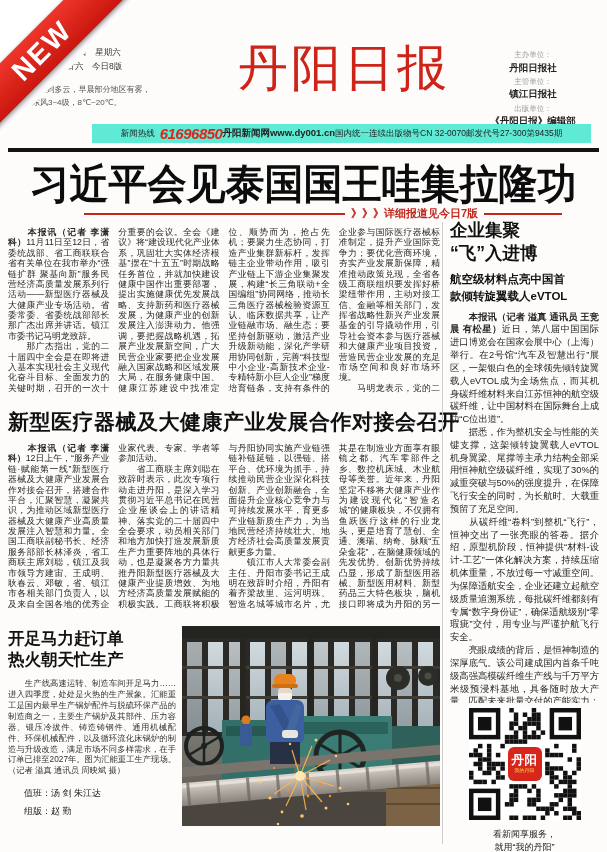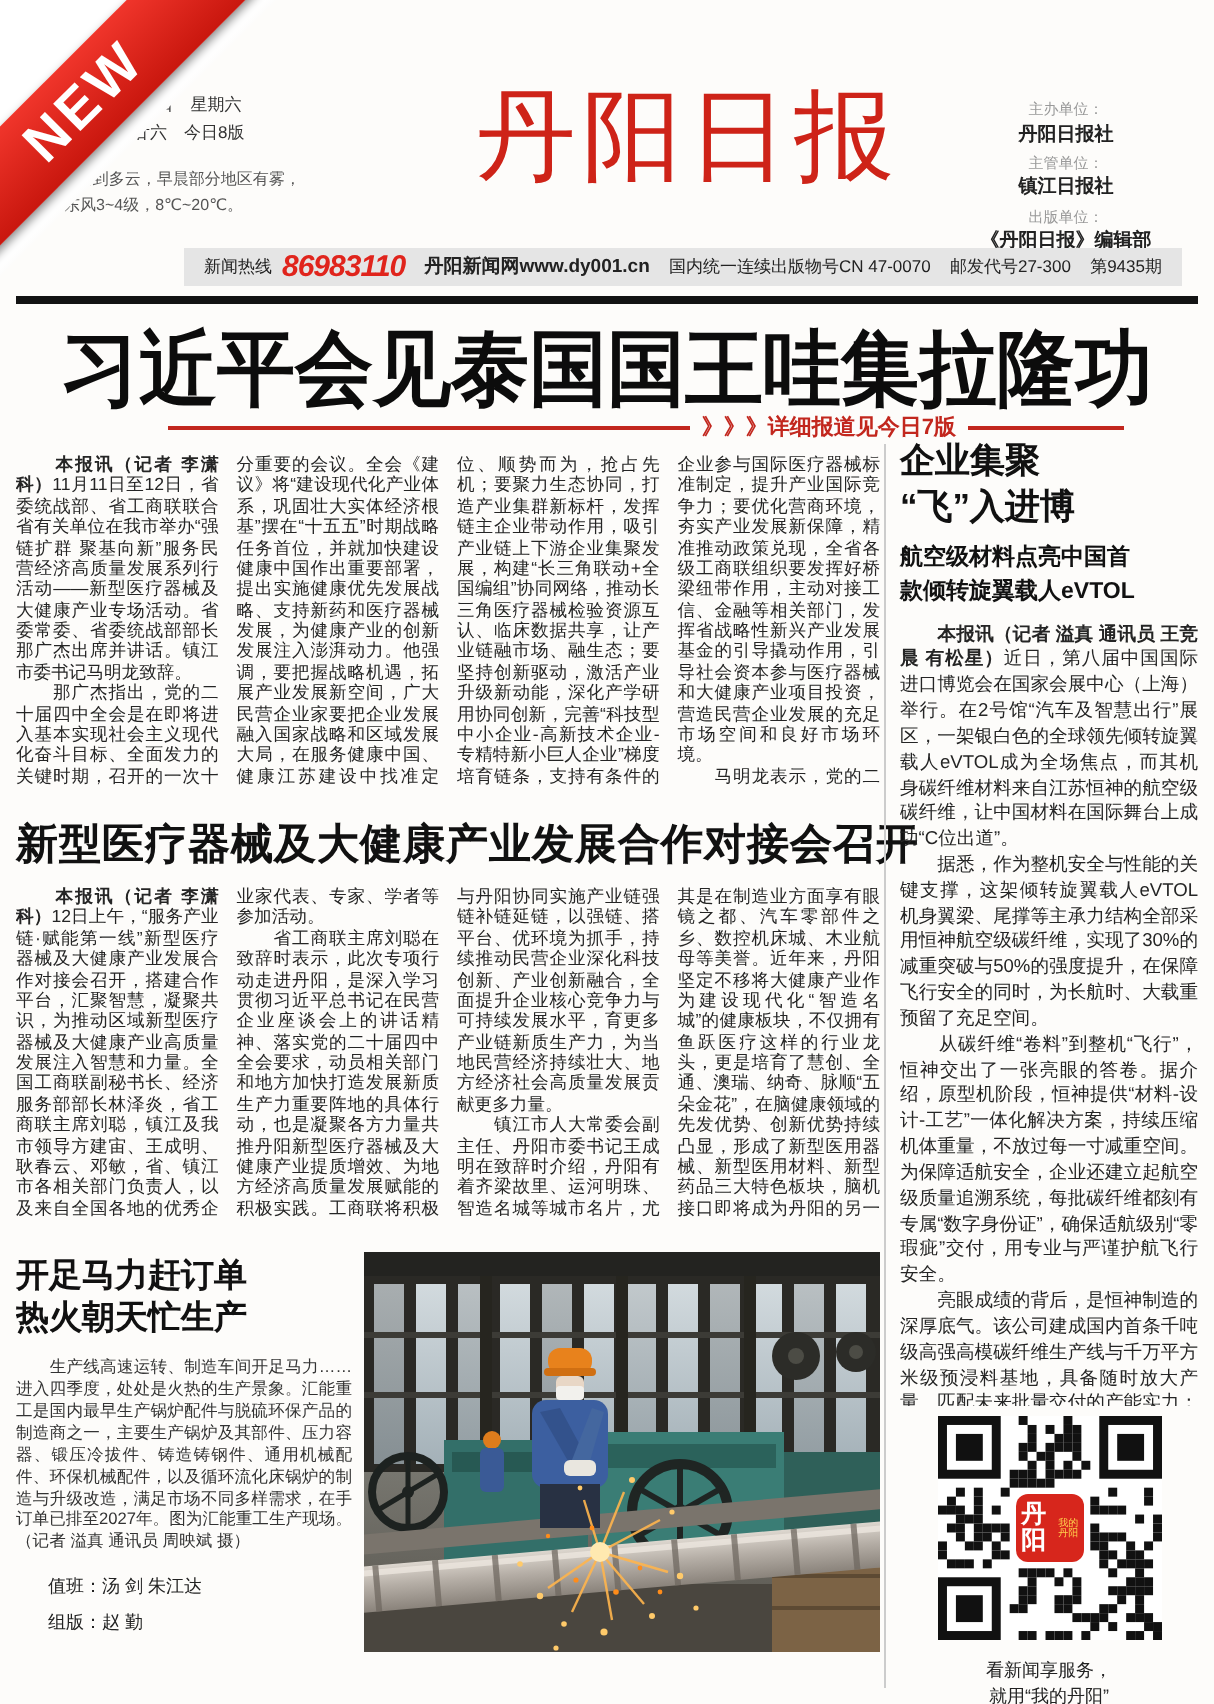--- a/index.html
+++ b/index.html
@@ -18,22 +18,22 @@
   
   .dateblock{position:absolute;left:24px;top:46px;width:132px;font-size:8.5px;line-height:1.6;color:#333;}
   .weather{margin-top:11px;font-size:8px;color:#555;line-height:1.55;text-indent:1.8em;}
   .masthead{position:absolute;left:150px;top:38px;width:300px;text-align:right;
         font-family:"Liberation Serif","DejaVu Serif",serif;font-weight:normal;font-size:50px;line-height:1.2;
         color:#ce2318;letter-spacing:3px;white-space:nowrap;}
   .orgs{position:absolute;right:14px;top:50px;width:120px;text-align:center;}
   .org-label{font-size:7.5px;color:#999;line-height:1.4;}
   .org-name{font-size:9.5px;font-weight:bold;color:#222;line-height:1.4;margin-bottom:3px;}
   
-  .infobar{position:absolute;left:92px;right:16px;top:124px;height:19px;background:#e5e5e5;
-        display:flex;align-items:center;justify-content:space-between;padding:0 10px;font-size:8.5px;color:#222;}
+  .infobar{position:absolute;left:92px;right:16px;top:124px;height:19px;background:#5eead4;
+        display:flex;align-items:center;justify-content:center;padding:0 10px;font-size:8.5px;color:#222;}
   .hotline-wrap{display:flex;align-items:center;gap:5px;}
   .hotline-num{font-size:15px;font-weight:bold;font-style:italic;color:#e0241c;letter-spacing:-0.5px;}
   .website{font-weight:bold;font-size:9.5px;}
   .black-rule{position:absolute;left:8px;right:8px;top:148px;height:4px;background:#131313;}
   
   .headline{position:absolute;left:8px;right:8px;top:156px;text-align:center;font-size:39px;font-weight:900;
         color:#0c0c0c;white-space:nowrap;transform:scaleY(1.06);transform-origin:top;}
   .pointer{position:absolute;left:84px;width:478px;top:206px;display:flex;align-items:center;gap:6px;}
   .pline{height:2px;background:#c2271e;}
   .pline.long{flex:1;} .pline.short{width:78px;}
@@ -55,21 +55,21 @@
   
   .vdivider{position:absolute;left:442px;top:222px;bottom:8px;width:1px;background:#ccc;}
   .sidebar{position:absolute;left:450px;top:219px;width:149px;}
   .side-title{font-size:17.5px;font-weight:800;line-height:1.32;color:#111;}
   .side-subtitle{margin-top:6px;font-size:11.5px;font-weight:bold;line-height:1.45;color:#111;}
   .side-body{margin-top:6px;height:392px;overflow:hidden;font-size:9.3px;line-height:1.38;
         text-align:justify;color:#252525;}
   .qr-wrap{margin-top:5px;text-align:center;position:relative;}
   .qr-box{position:relative;display:inline-block;width:112px;height:112px;}
   .qr-logo{position:absolute;left:50%;top:50%;transform:translate(-50%,-50%);width:34px;height:34px;
-        background:#d7261c;border-radius:6px;color:#fff;display:flex;
+        background:#d7261c;border-radius:6px;color:#fff;display:flex;flex-direction:column;
         align-items:center;justify-content:center;line-height:1;}
   .qr-logo .big{font-size:12.5px;font-weight:bold;letter-spacing:0.5px;}
   .qr-logo .small{font-size:5px;color:#ffd34d;margin-top:2px;}
   .qr-caption{margin-top:4px;font-size:9px;line-height:1.55;color:#222;}
 </style>
 </head>
 <body>
 
 <div class="page">
 
@@ -86,24 +86,24 @@
     <div class="org-name">丹阳日报社</div>
     <div class="org-label">主管单位：</div>
     <div class="org-name">镇江日报社</div>
     <div class="org-label">出版单位：</div>
     <div class="org-name">《丹阳日报》编辑部</div>
   </div>
 
   <div class="infobar">
     <span class="hotline-wrap">
       <span>新闻热线</span>
-      <span class="hotline-num">86983110</span>
+      <span class="hotline-num">61696850</span>
     </span>
     <span class="website">丹阳新闻网www.dy001.cn</span>
-    <span>国内统一连续出版物号CN 47-0070</span>
+    <span>国内统一连续出版物号CN 32-0070</span>
     <span>邮发代号27-300</span>
     <span>第9435期</span>
   </div>
   <div class="black-rule"></div>
 
   <div class="headline">习近平会见泰国国王哇集拉隆功</div>
   <div class="pointer">
     <span class="pline long"></span>
     <span class="ptext">》》》详细报道见今日7版</span>
     <span class="pline short"></span>

